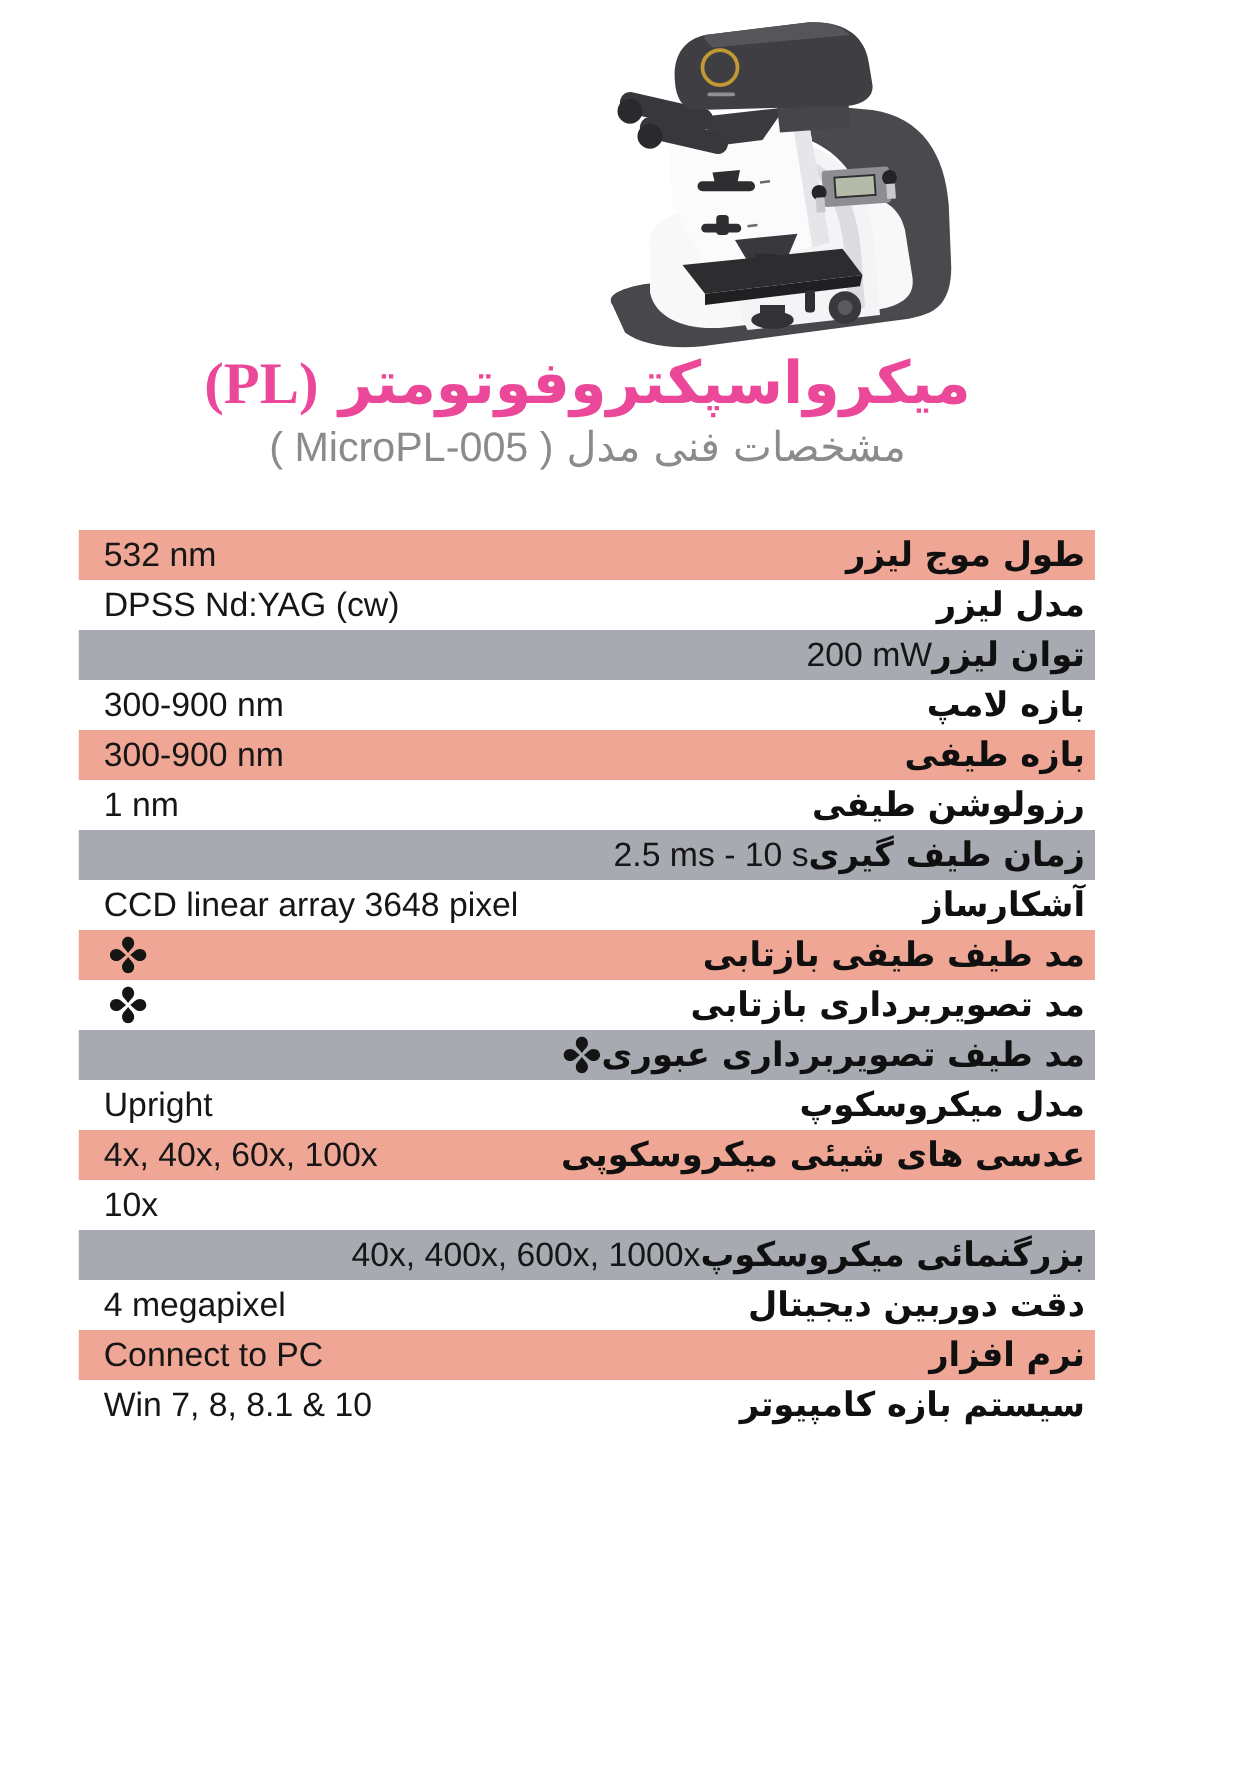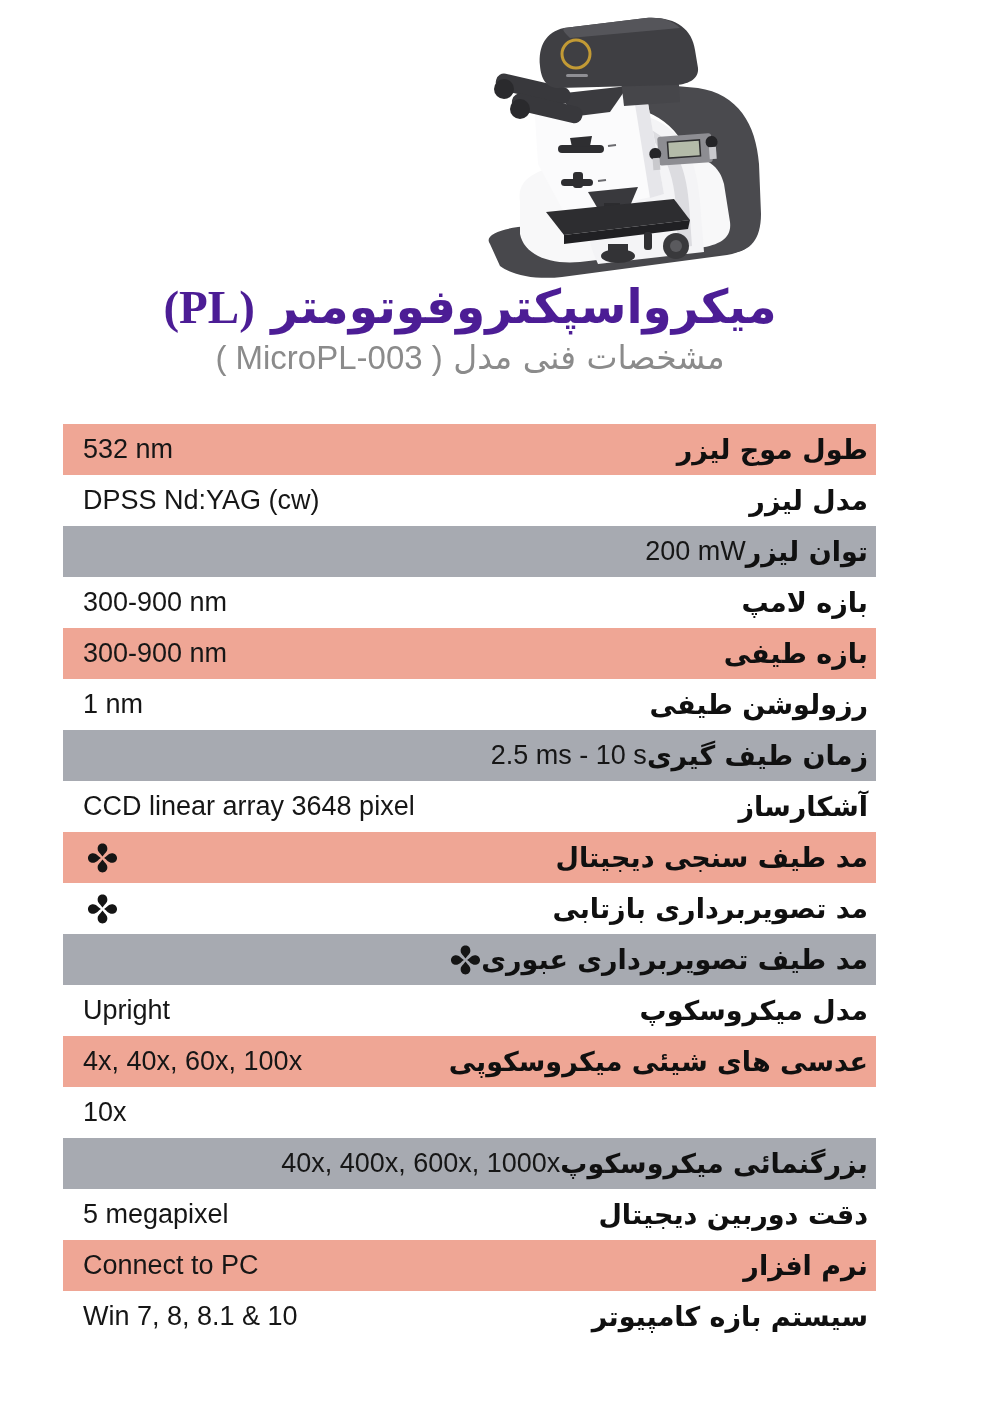--- a/index.html
+++ b/index.html
@@ -27,21 +27,21 @@
     position: absolute;
     top: 280px;
     left: 0;
     width: 940px;
     text-align: center;
     direction: rtl;
   }
   .title {
     font-size: 47px;
     font-weight: 700;
-    color: #4c1d95;
+    color: #ec4899;
     line-height: 1.15;
     font-family: "DejaVu Sans", sans-serif;
   }
   .title .latin {
     font-family: "Liberation Serif", serif;
     font-weight: 700;
   }
   .subtitle {
     margin-top: 4px;
     font-size: 33px;
@@ -55,21 +55,21 @@
   }
 
   
   .spec-table {
     position: absolute;
     left: 63px;
     top: 424px;
     width: 813px;
   }
   .spec-row {
-    height: 51px;
+    height: 40px;
     display: flex;
     align-items: center;
     justify-content: space-between;
     background: #ffffff;
   }
   .spec-row:nth-child(4n+1) { background: var(--salmon, #efa695); }
   .spec-row:nth-child(4n+3) { background: var(--gray, #a7aab1); justify-content: flex-end; }
 
   .val {
     padding-left: 20px;
@@ -164,21 +164,21 @@
     </svg>
   </div>
 
   <div class="title-wrap">
     <div class="title">
       <span>میکرواسپکتروفوتومتر</span>
       <span class="latin">(PL)</span>
     </div>
     <div class="subtitle">
       <span>مشخصات فنی  مدل</span>
-      <span class="latin">( MicroPL-003 )</span>
+      <span class="latin">( MicroPL-005 )</span>
     </div>
   </div>
 
   <div class="spec-table">
 
     <div class="spec-row">
       <div class="val">532 nm</div>
       <div class="lbl">طول موج لیزر</div>
     </div>
 
@@ -221,21 +221,21 @@
       <div class="val">
         <svg class="clover" viewBox="-24 -24 48 48" aria-hidden="true">
           <g fill="#151515">
             <path d="M0,-2.5 C3,-7 7.5,-9.5 7.5,-14.5 C7.5,-19.5 4,-22.5 0,-22.5 C-4,-22.5 -7.5,-19.5 -7.5,-14.5 C-7.5,-9.5 -3,-7 0,-2.5 Z"></path>
             <path d="M0,-2.5 C3,-7 7.5,-9.5 7.5,-14.5 C7.5,-19.5 4,-22.5 0,-22.5 C-4,-22.5 -7.5,-19.5 -7.5,-14.5 C-7.5,-9.5 -3,-7 0,-2.5 Z" transform="rotate(90)"></path>
             <path d="M0,-2.5 C3,-7 7.5,-9.5 7.5,-14.5 C7.5,-19.5 4,-22.5 0,-22.5 C-4,-22.5 -7.5,-19.5 -7.5,-14.5 C-7.5,-9.5 -3,-7 0,-2.5 Z" transform="rotate(180)"></path>
             <path d="M0,-2.5 C3,-7 7.5,-9.5 7.5,-14.5 C7.5,-19.5 4,-22.5 0,-22.5 C-4,-22.5 -7.5,-19.5 -7.5,-14.5 C-7.5,-9.5 -3,-7 0,-2.5 Z" transform="rotate(270)"></path>
           </g>
         </svg>
       </div>
-      <div class="lbl">مد  طیف سنجی دیجیتال</div>
+      <div class="lbl">مد  طیف طیفی بازتابی</div>
     </div>
 
     <div class="spec-row">
       <div class="val">
         <svg class="clover" viewBox="-24 -24 48 48" aria-hidden="true">
           <g fill="#151515">
             <path d="M0,-2.5 C3,-7 7.5,-9.5 7.5,-14.5 C7.5,-19.5 4,-22.5 0,-22.5 C-4,-22.5 -7.5,-19.5 -7.5,-14.5 C-7.5,-9.5 -3,-7 0,-2.5 Z"></path>
             <path d="M0,-2.5 C3,-7 7.5,-9.5 7.5,-14.5 C7.5,-19.5 4,-22.5 0,-22.5 C-4,-22.5 -7.5,-19.5 -7.5,-14.5 C-7.5,-9.5 -3,-7 0,-2.5 Z" transform="rotate(90)"></path>
             <path d="M0,-2.5 C3,-7 7.5,-9.5 7.5,-14.5 C7.5,-19.5 4,-22.5 0,-22.5 C-4,-22.5 -7.5,-19.5 -7.5,-14.5 C-7.5,-9.5 -3,-7 0,-2.5 Z" transform="rotate(180)"></path>
             <path d="M0,-2.5 C3,-7 7.5,-9.5 7.5,-14.5 C7.5,-19.5 4,-22.5 0,-22.5 C-4,-22.5 -7.5,-19.5 -7.5,-14.5 C-7.5,-9.5 -3,-7 0,-2.5 Z" transform="rotate(270)"></path>
@@ -272,21 +272,21 @@
     <div class="spec-row">
       <div class="val">10x</div>
     </div>
 
     <div class="spec-row">
       <div class="val">40x, 400x, 600x, 1000x</div>
       <div class="lbl">بزرگنمائی میکروسکوپ</div>
     </div>
 
     <div class="spec-row">
-      <div class="val">5 megapixel</div>
+      <div class="val">4 megapixel</div>
       <div class="lbl">دقت دوربین دیجیتال</div>
     </div>
 
     <div class="spec-row">
       <div class="val">Connect to PC</div>
       <div class="lbl">نرم افزار</div>
     </div>
 
     <div class="spec-row">
       <div class="val">Win 7, 8, 8.1 &amp; 10</div>

